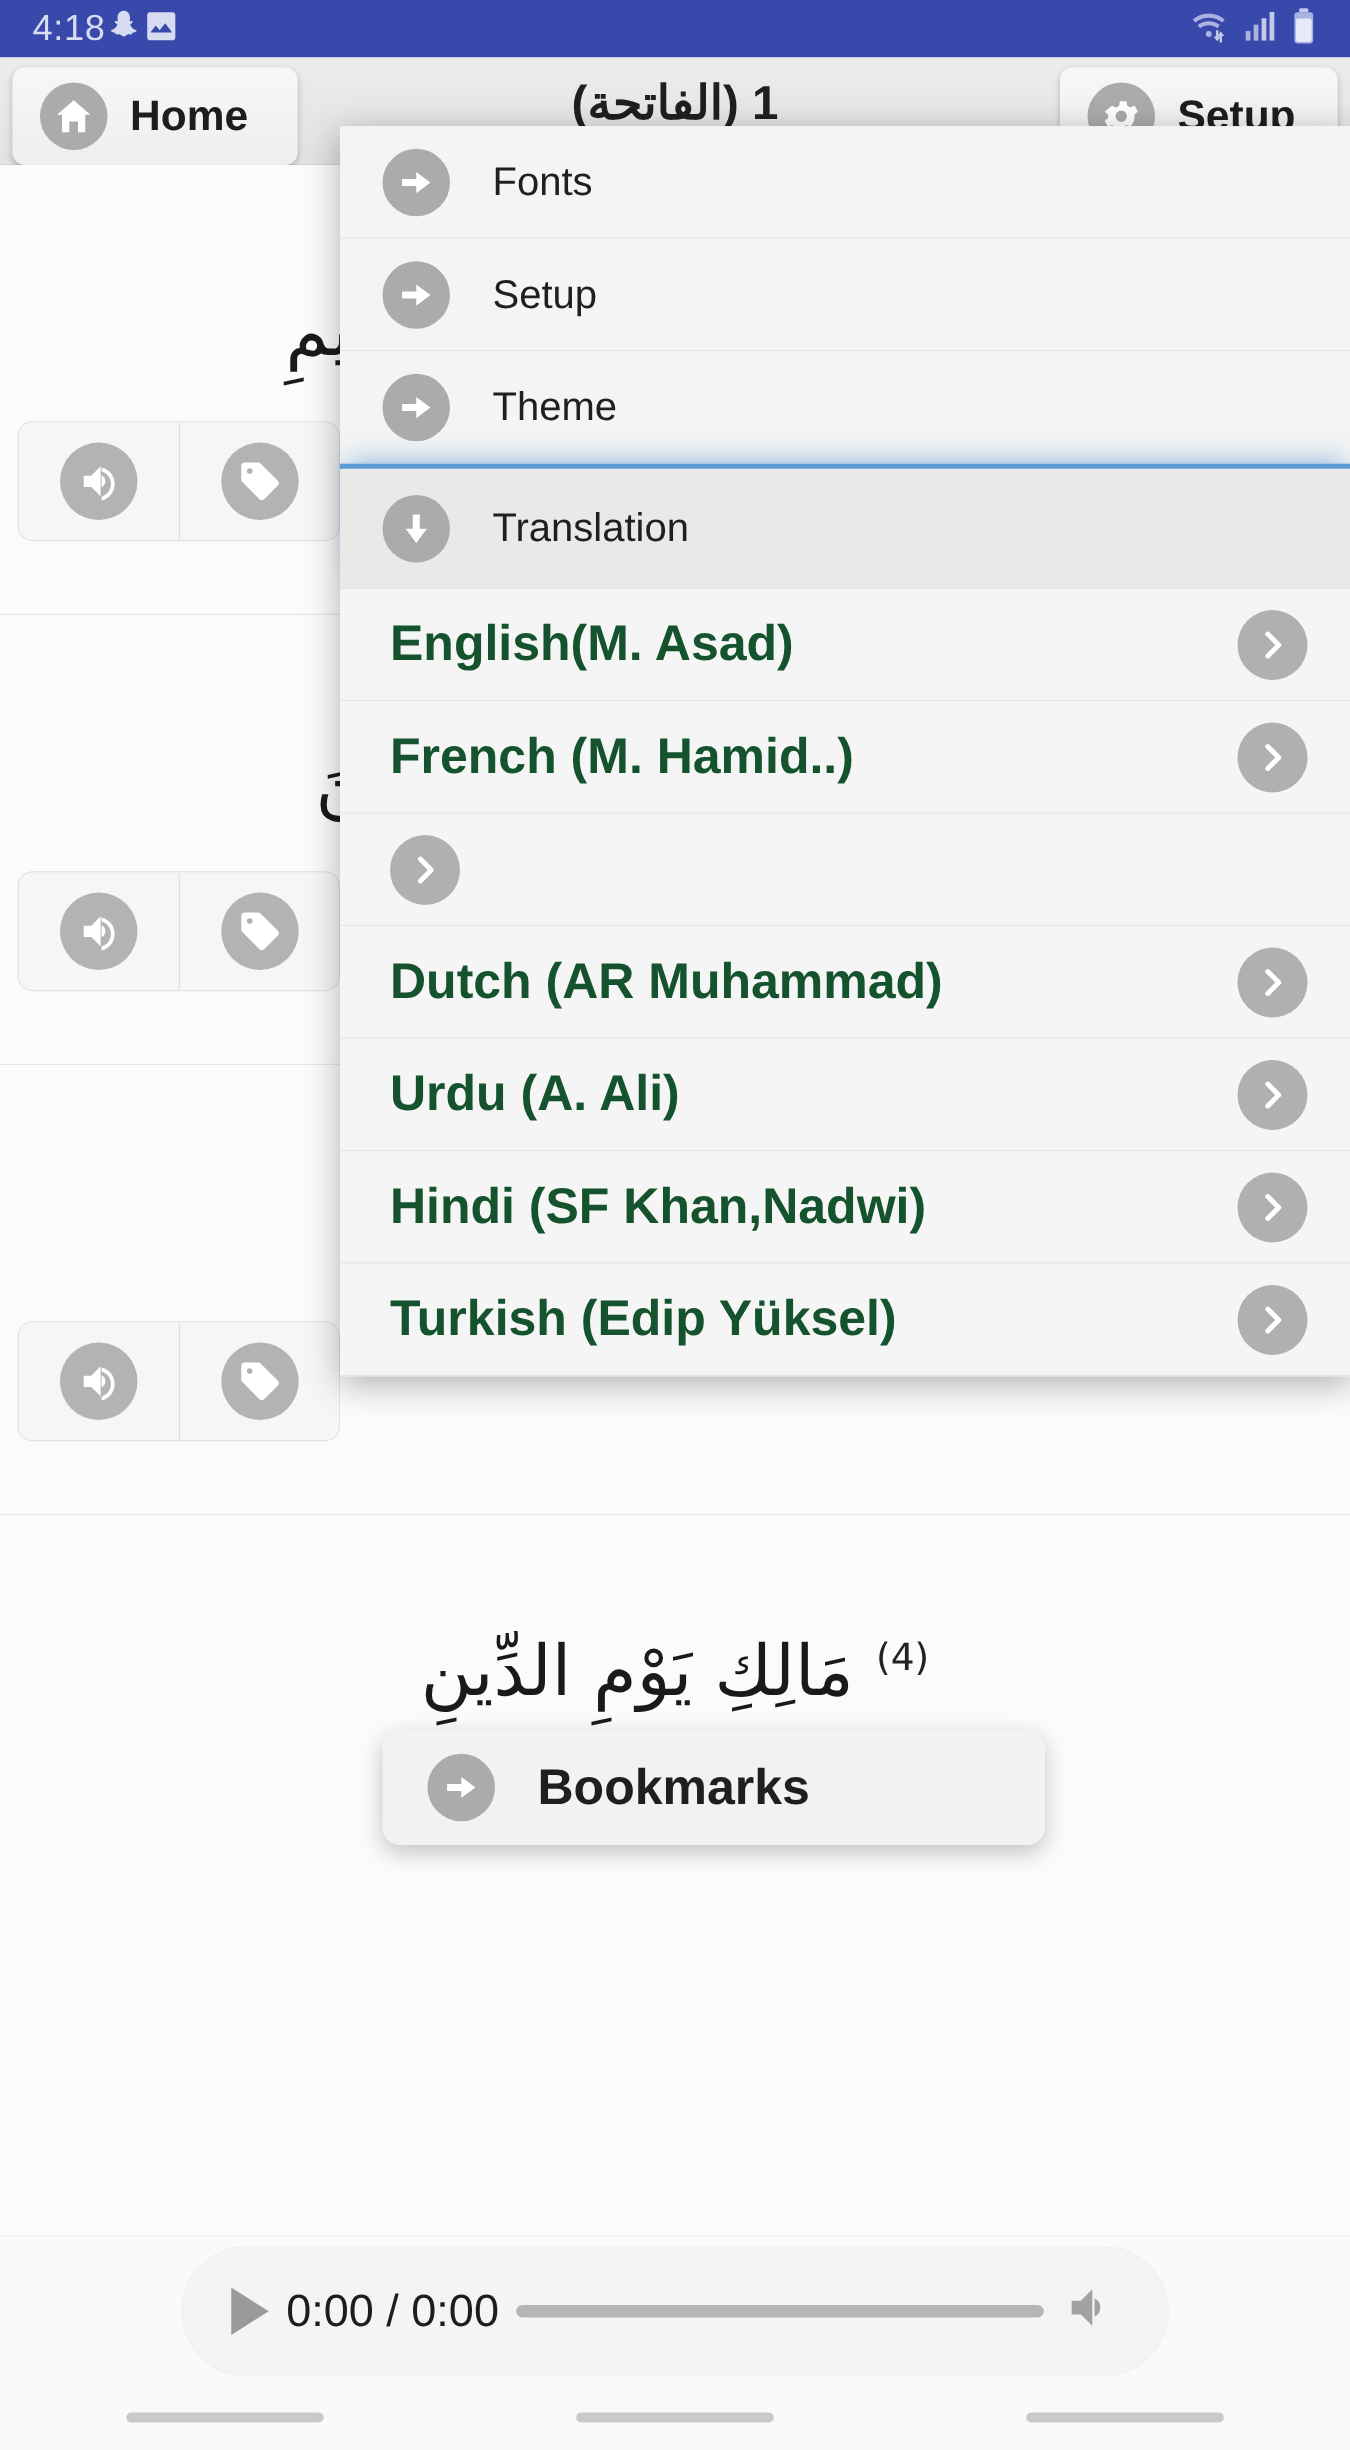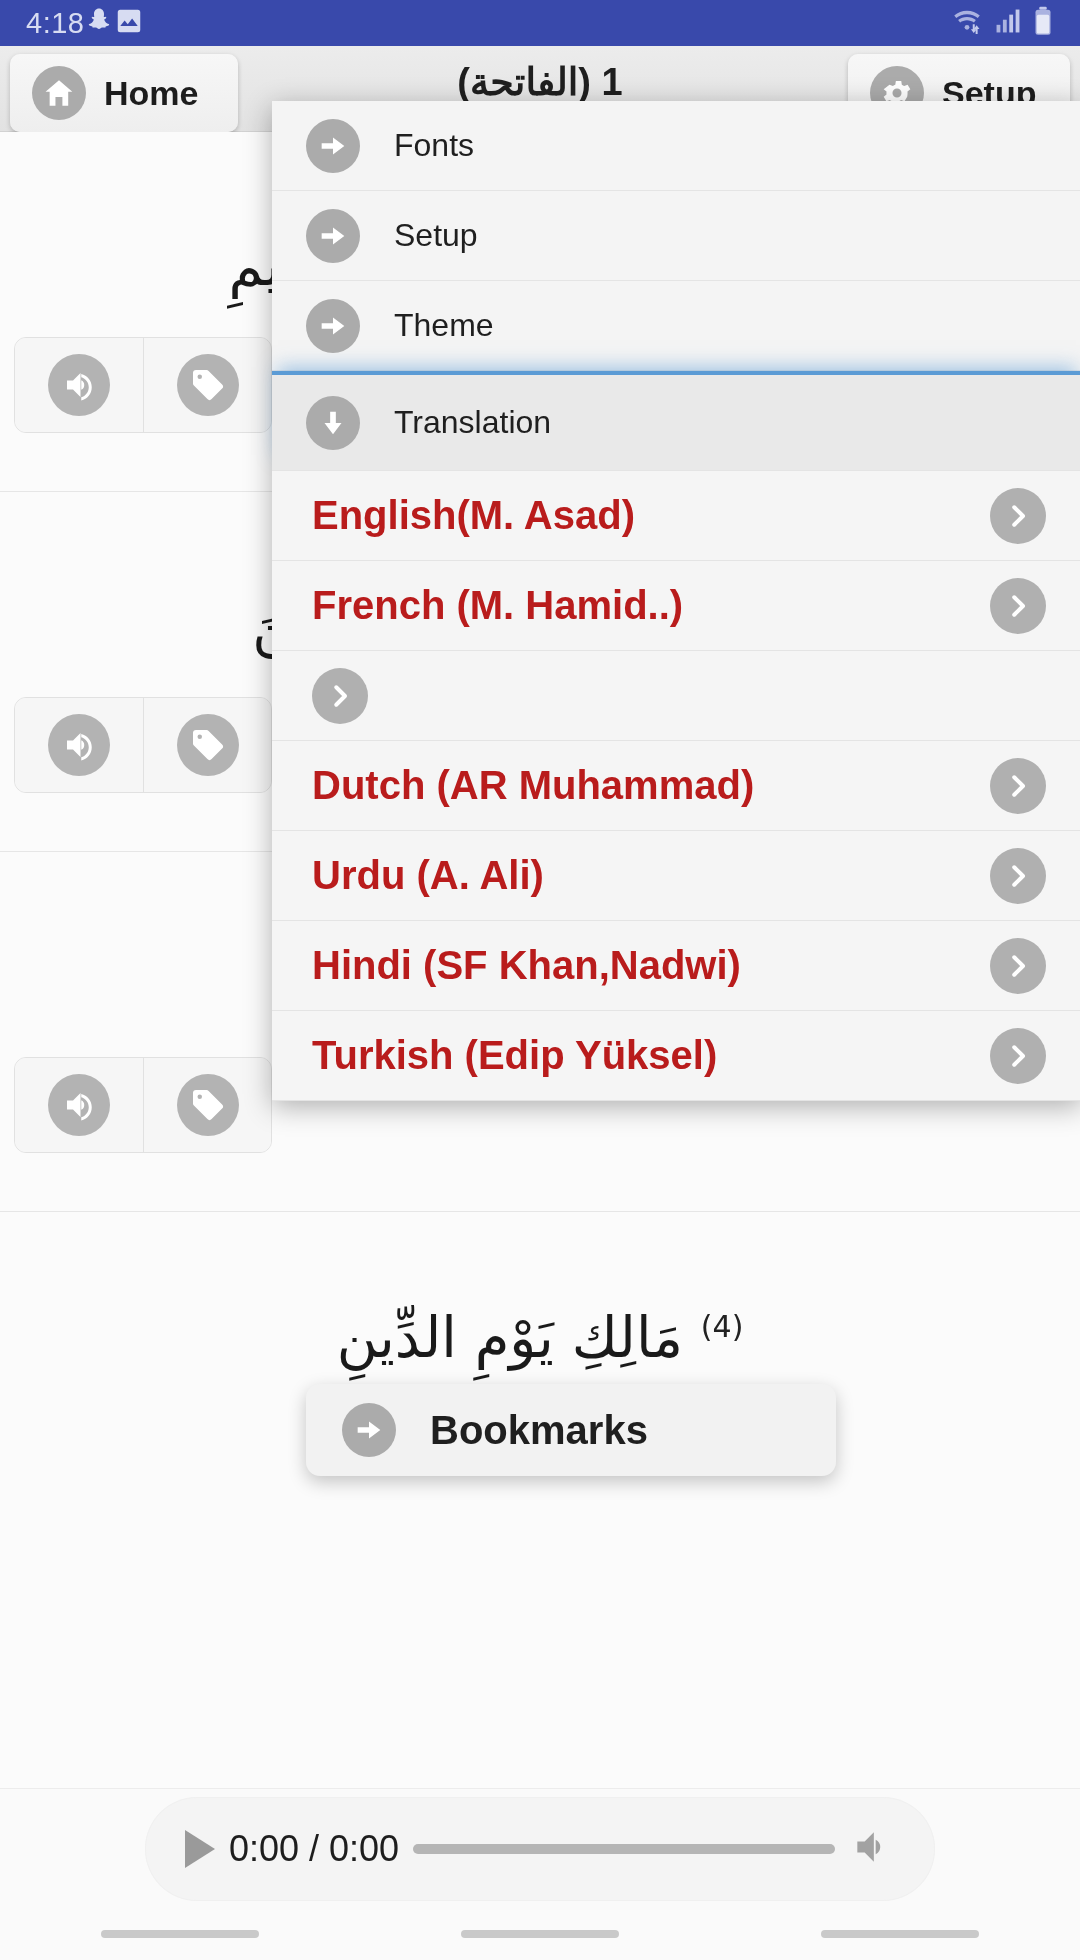--- a/index.html
+++ b/index.html
@@ -118,21 +118,21 @@
     border-top: 4px solid #5b9bd5;
     box-shadow: 0 -10px 18px -6px rgba(91,155,213,.55);
     height: 100px;
   }
   .lang-item {
     height: 90px; display: flex; align-items: center;
     padding: 0 36px 0 40px;
     border-bottom: 1px solid #e4e4e4;
     background: #f5f5f5;
   }
-  .lang-item .lang-label { font-size: 40px; font-weight: bold; color: #b91c1c; flex: 1; }
+  .lang-item .lang-label { font-size: 40px; font-weight: bold; color: #14532d; flex: 1; }
   .circ-chev { width: 56px; height: 56px; border-radius: 50%; background: #b0b0b0;
                display:flex; align-items:center; justify-content:center; flex:0 0 auto; }
   .bookmarks-card {
     position: absolute; left: 306px; top: 1384px; width: 530px;
     background: #f2f2f2; border-radius: 14px;
     box-shadow: 0 6px 18px rgba(0,0,0,.22);
     height: 92px; display: flex; align-items: center; gap: 34px; padding: 0 36px;
   }
   .bookmarks-card .mi-label { font-size: 40px; font-weight: bold; color: #1f1f1f; }
 </style>

